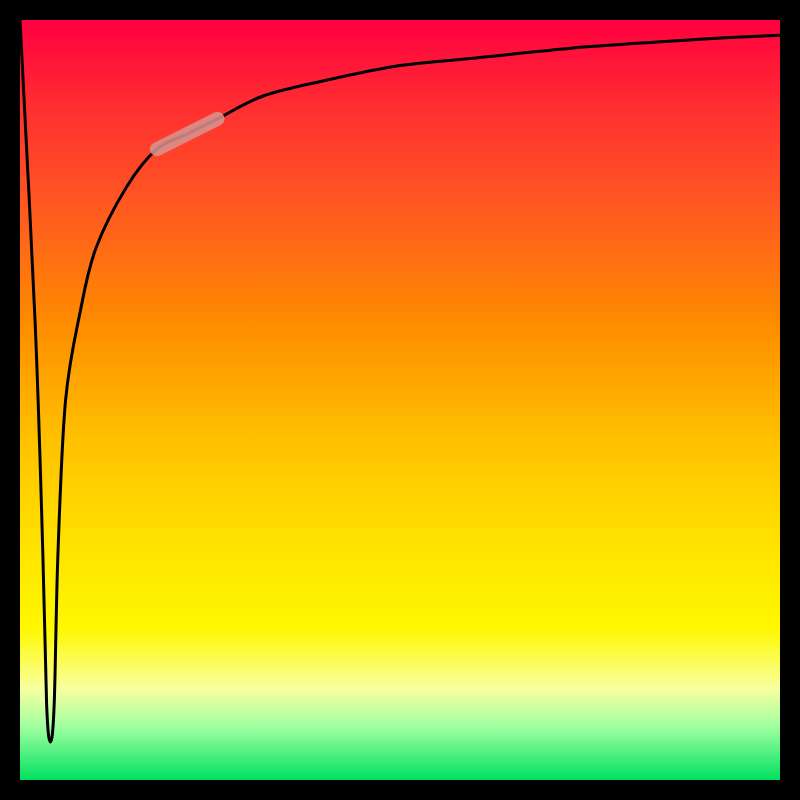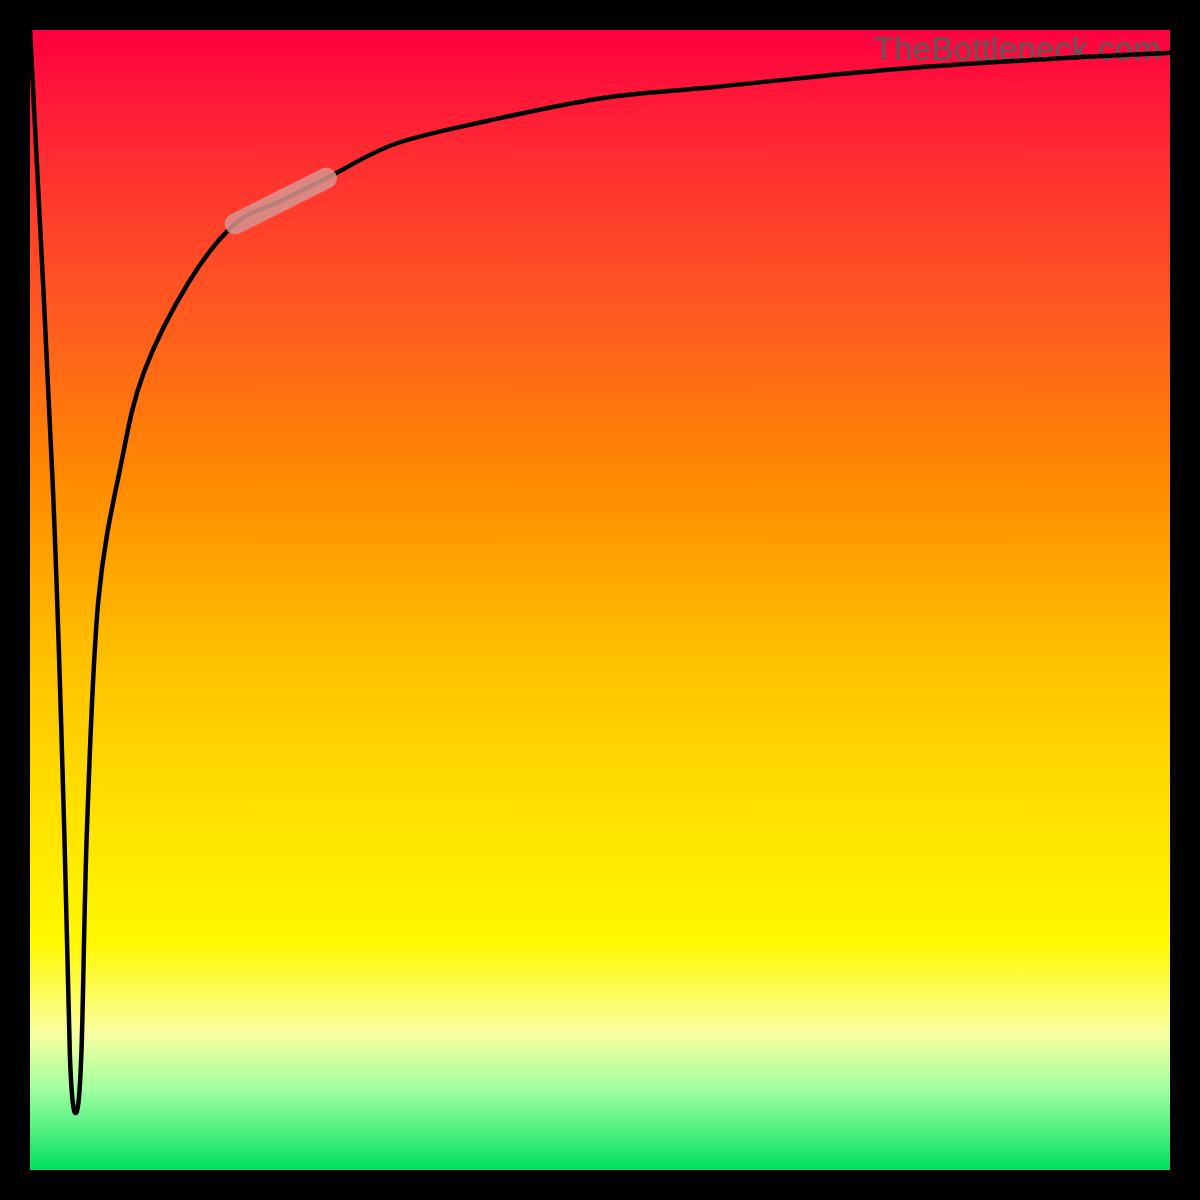--- a/index.html
+++ b/index.html
@@ -53,21 +53,20 @@
     height: 760px;
   }
 </style>
 </head>
 <body>
 
 <div class="figure">
 
   <div class="plot-area">
 
-    <div class="watermark">TheBottleneck.com</div>
 
     <svg class="curve" viewBox="0 0 760 760" preserveAspectRatio="none">
       <path id="curve-path" fill="none" stroke="#000000" stroke-width="3" stroke-linejoin="round" stroke-linecap="round" d="M 0 0 C 2.5333333333333337 50.666666666666664, 11.4 215.33333333333331, 15.200000000000001 304 C 19 392.6666666666667, 20.900000000000002 468.6666666666667, 22.8 532 C 24.7 595.3333333333334, 25.333333333333336 652.3333333333334, 26.6 684 C 27.866666666666667 715.6666666666666, 29.133333333333336 722, 30.400000000000002 722 C 31.666666666666668 722, 32.93333333333333 715.6666666666666, 34.199999999999996 684 C 35.46666666666666 652.3333333333334, 36.1 582.6666666666666, 38 532 C 39.9 481.3333333333333, 41.8 420.5333333333333, 45.6 380 C 49.400000000000006 339.4666666666667, 55.733333333333334 314.1333333333333, 60.800000000000004 288.8 C 65.86666666666667 263.4666666666667, 68.4 248.26666666666668, 76 228 C 83.6 207.73333333333332, 96.26666666666668 183.6666666666666, 106.4 167.19999999999993 C 116.53333333333333 150.73333333333326, 126.66666666666666 138.0666666666667, 136.79999999999998 129.20000000000005 C 146.9333333333333 120.33333333333339, 157.06666666666666 119.06666666666668, 167.2 114 C 177.33333333333331 108.93333333333332, 184.93333333333334 105.13333333333328, 197.6 98.79999999999995 C 210.26666666666665 92.46666666666663, 225.4666666666667 82.33333333333333, 243.20000000000002 76 C 260.93333333333334 69.66666666666667, 281.2 65.86666666666662, 304 60.799999999999955 C 326.8 55.73333333333329, 354.6666666666667 49.40000000000001, 380 45.60000000000002 C 405.3333333333333 41.80000000000003, 424.3333333333333 41.166666666666664, 456 38 C 487.6666666666667 34.833333333333336, 532 29.76666666666669, 570 26.600000000000023 C 608 23.433333333333355, 652.3333333333334 20.899999999999995, 684 19 C 715.6666666666666 17.100000000000005, 747.3333333333334 15.833333333333371, 760 15.200000000000045"></path>
       <path id="highlight-path" fill="none" stroke="#d8948f" stroke-width="14" stroke-linecap="round" opacity="0.85" d="M 136.79999999999998 129.20000000000005 L 167.2 114 L 197.6 98.79999999999995"></path>
     </svg>
 
   </div>
 </div>
 
 </body></html>

